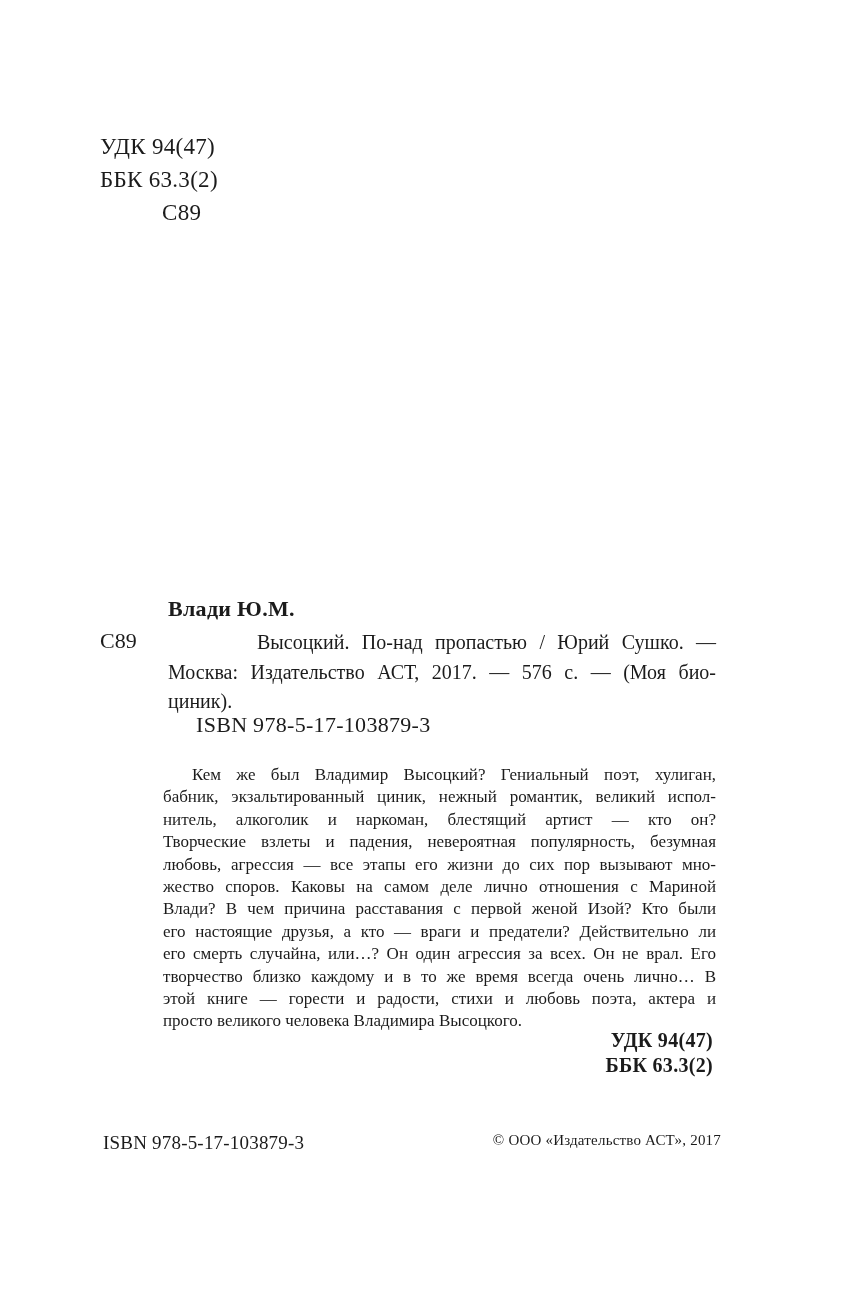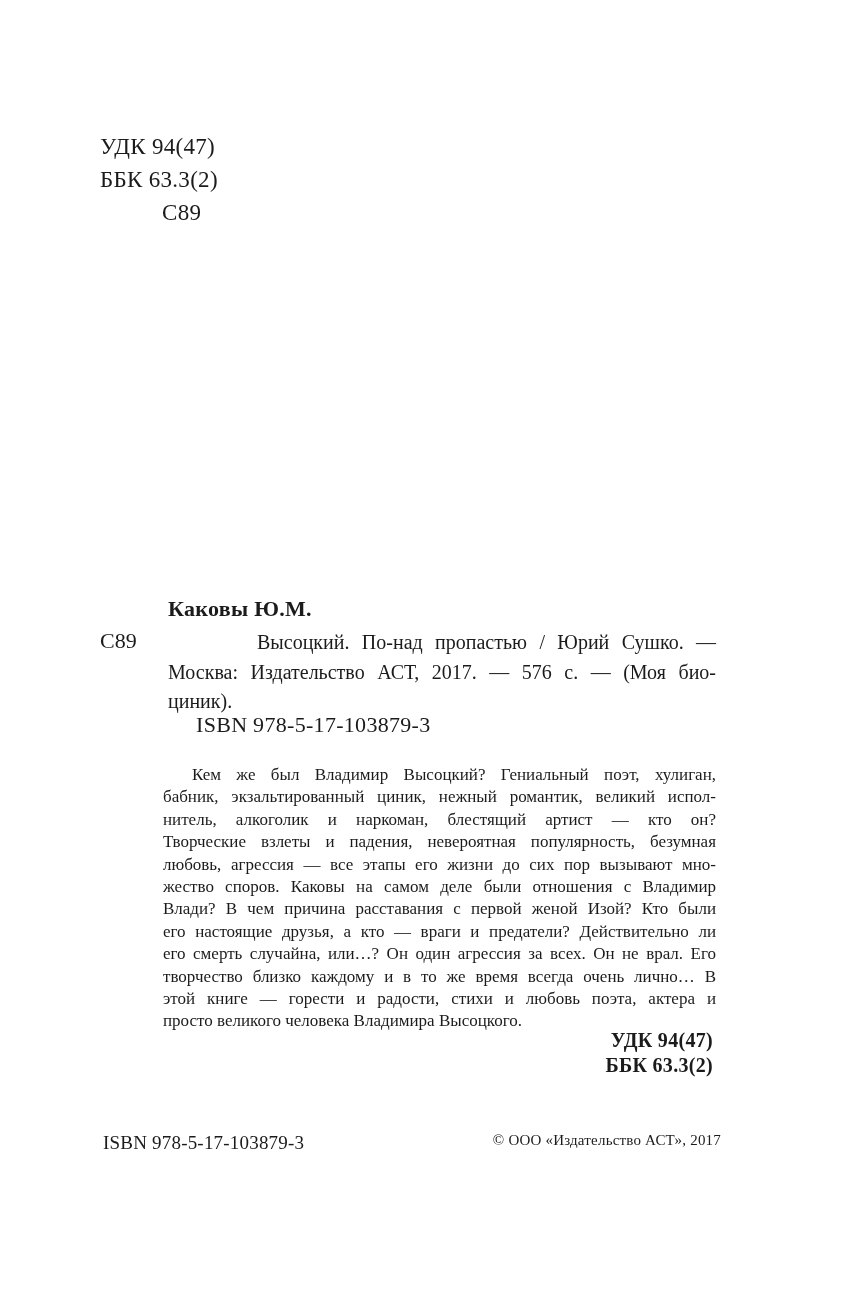--- a/index.html
+++ b/index.html
@@ -90,39 +90,39 @@
 <body>
 
 <div class="page">
 
   <div class="abs top-block">
     <div>УДК 94(47)</div>
     <div>ББК 63.3(2)</div>
     <div class="code-line">С89</div>
   </div>
 
-  <div class="abs author-header">Каковы Ю.М.</div>
+  <div class="abs author-header">Влади Ю.М.</div>
 
   <div class="abs entry-code">С89</div>
 
   <div class="abs entry">
     <div class="line first">Высоцкий. По-над пропастью / Юрий Сушко. —</div>
     <div class="line">Москва: Издательство АСТ, 2017. — 576 с. — (Моя био-</div>
     <div class="line last">циник).</div>
   </div>
 
   <div class="abs isbn-mid">ISBN 978-5-17-103879-3</div>
 
   <div class="abs annotation">
     <div class="line first">Кем же был Владимир Высоцкий? Гениальный поэт, хулиган,</div>
     <div class="line">бабник, экзальтированный циник, нежный романтик, великий испол-</div>
     <div class="line">нитель, алкоголик и наркоман, блестящий артист — кто он?</div>
     <div class="line">Творческие взлеты и падения, невероятная популярность, безумная</div>
     <div class="line">любовь, агрессия — все этапы его жизни до сих пор вызывают мно-</div>
-    <div class="line">жество споров. Каковы на самом деле были отношения с Владимир</div>
+    <div class="line">жество споров. Каковы на самом деле лично отношения с Мариной</div>
     <div class="line">Влади? В чем причина расставания с первой женой Изой? Кто были</div>
     <div class="line">его настоящие друзья, а кто — враги и предатели? Действительно ли</div>
     <div class="line">его смерть случайна, или…? Он один агрессия за всех. Он не врал. Его</div>
     <div class="line">творчество близко каждому и в то же время всегда очень лично… В</div>
     <div class="line">этой книге — горести и радости, стихи и любовь поэта, актера и</div>
     <div class="line last">просто великого человека Владимира Высоцкого.</div>
   </div>
 
   <div class="abs credits">
     <div>УДК 94(47)</div>

